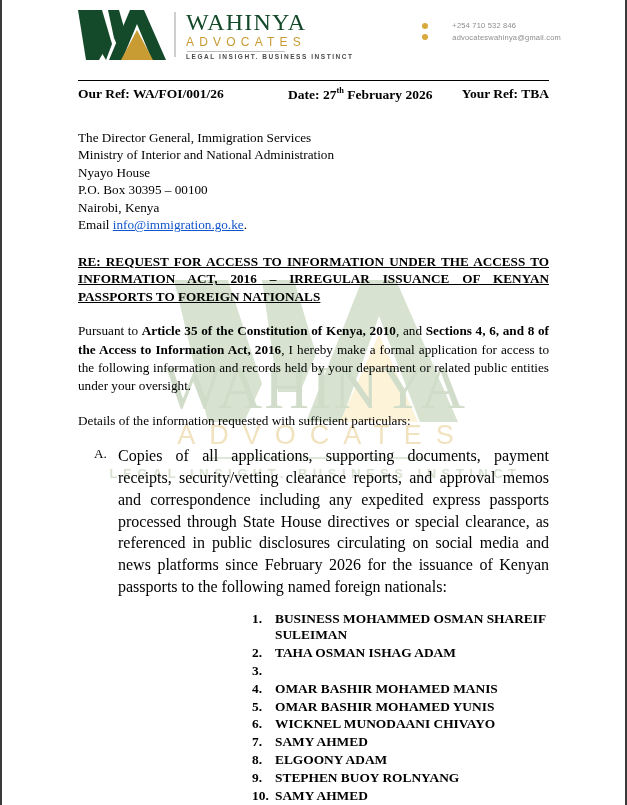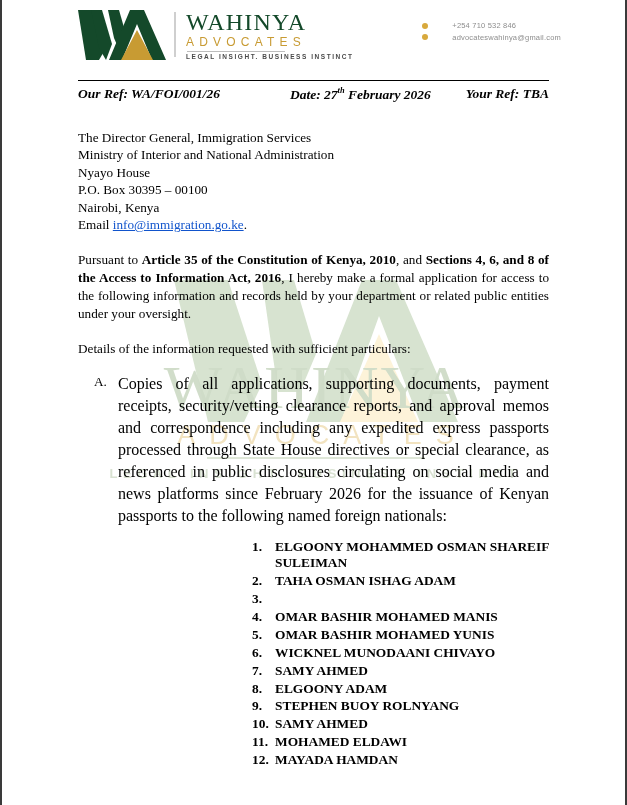--- a/index.html
+++ b/index.html
@@ -150,21 +150,20 @@
 
   
   .refbar-wrap { padding: 10px 76px 0 76px; }
   .refbar {
     border-top: 1.5px solid #000;
     display: flex;
     justify-content: space-between;
     padding-top: 5px;
     font-weight: bold;
     font-size: 13.5px;
-    font-style: italic;
   }
   .refbar span.mid { margin-left: 35px; }
   sup { font-size: .62em; vertical-align: super; }
 
   
   .body-area {
     padding: 26px 76px 0 76px;
     font-size: 13.2px;
     line-height: 1.32;
   }
@@ -301,34 +300,37 @@
 
       <div class="addr">
         <div>The Director General, Immigration Services</div>
         <div>Ministry of Interior and National Administration</div>
         <div>Nyayo House</div>
         <div>P.O. Box 30395 – 00100</div>
         <div>Nairobi, Kenya</div>
         <div><span>Email </span><a class="email-link" href="#">info@immigration.go.ke</a><span>.</span></div>
       </div>
 
+      <div class="subject">
+        <span>RE: REQUEST FOR ACCESS TO INFORMATION UNDER THE ACCESS TO INFORMATION ACT, 2016 – IRREGULAR ISSUANCE OF KENYAN PASSPORTS TO FOREIGN NATIONALS</span>
+      </div>
 
       <p class="para"><span>Pursuant to </span><b>Article 35 of the Constitution of Kenya, 2010</b><span>, and </span><b>Sections 4, 6, and 8 of the Access to Information Act, 2016</b><span>, I hereby make a formal application for access to the following information and records held by your department or related public entities under your oversight.</span></p>
 
       <p class="detail">Details of the information requested with sufficient particulars:</p>
 
       <div class="item-a">
         <div class="marker">A.</div>
         <div class="item-text">Copies of all applications, supporting documents, payment receipts, security/vetting clearance reports, and approval memos and correspondence including any expedited express passports processed through State House directives or special clearance, as referenced in public disclosures circulating on social media and news platforms since February 2026 for the issuance of Kenyan passports  to the following named foreign nationals:</div>
       </div>
 
       <ol class="names">
         <li>
             <span class="num">1.</span>
-            <span>ELGOONY MOHAMMED OSMAN SHAREIF SULEIMAN</span>
+            <span>BUSINESS MOHAMMED OSMAN SHAREIF SULEIMAN</span>
           </li>
         <li>
             <span class="num">2.</span>
             <span>TAHA OSMAN ISHAG ADAM</span>
           </li>
         <li>
             <span class="num">3.</span>
           </li>
         <li>
             <span class="num">4.</span>

